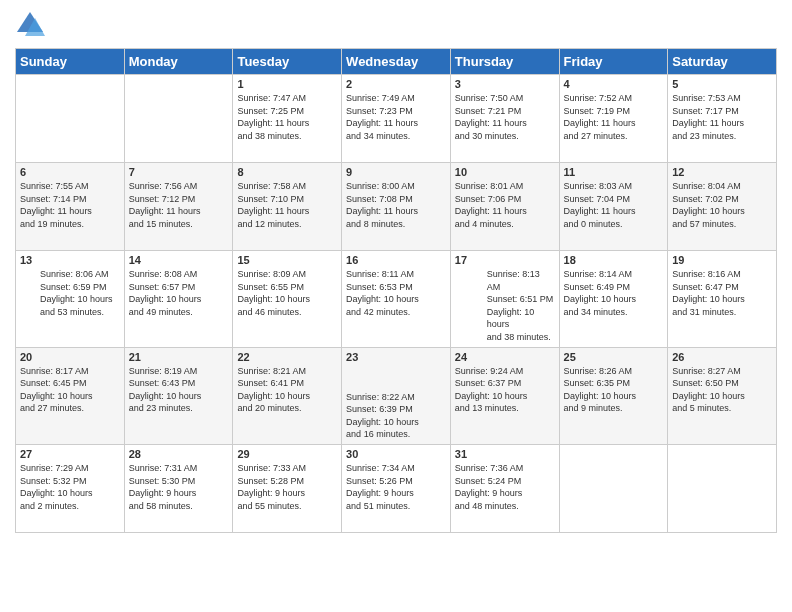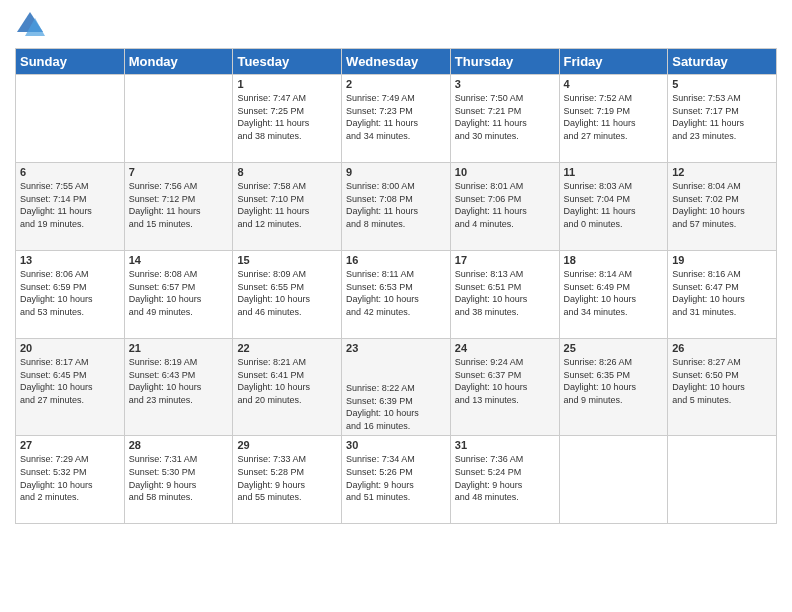--- a/index.html
+++ b/index.html
@@ -222,21 +222,21 @@
             <span class="day-num">12</span>
             <div class="day-info" style="white-space: pre-line;">Sunrise: 8:04 AM
 Sunset: 7:02 PM
 Daylight: 10 hours
 and 57 minutes.</div>
           </td>
         </tr>
         <tr>
           <td>
             <span class="day-num">13</span>
-            <div class="day-info" style="white-space: pre-line;">Sunrise: 8:06 AM
+            <div class="day-info" style="white-space: pre-line; margin-left: 20px;">Sunrise: 8:06 AM
 Sunset: 6:59 PM
 Daylight: 10 hours
 and 53 minutes.</div>
           </td>
           <td>
             <span class="day-num">14</span>
             <div class="day-info" style="white-space: pre-line;">Sunrise: 8:08 AM
 Sunset: 6:57 PM
 Daylight: 10 hours
 and 49 minutes.</div>
@@ -250,21 +250,21 @@
           </td>
           <td>
             <span class="day-num">16</span>
             <div class="day-info" style="white-space: pre-line;">Sunrise: 8:11 AM
 Sunset: 6:53 PM
 Daylight: 10 hours
 and 42 minutes.</div>
           </td>
           <td>
             <span class="day-num">17</span>
-            <div class="day-info" style="white-space: pre-line;">Sunrise: 8:13 AM
+            <div class="day-info" style="white-space: pre-line; margin-left: 32px;">Sunrise: 8:13 AM
 Sunset: 6:51 PM
 Daylight: 10 hours
 and 38 minutes.</div>
           </td>
           <td>
             <span class="day-num">18</span>
             <div class="day-info" style="white-space: pre-line;">Sunrise: 8:14 AM
 Sunset: 6:49 PM
 Daylight: 10 hours
 and 34 minutes.</div>

